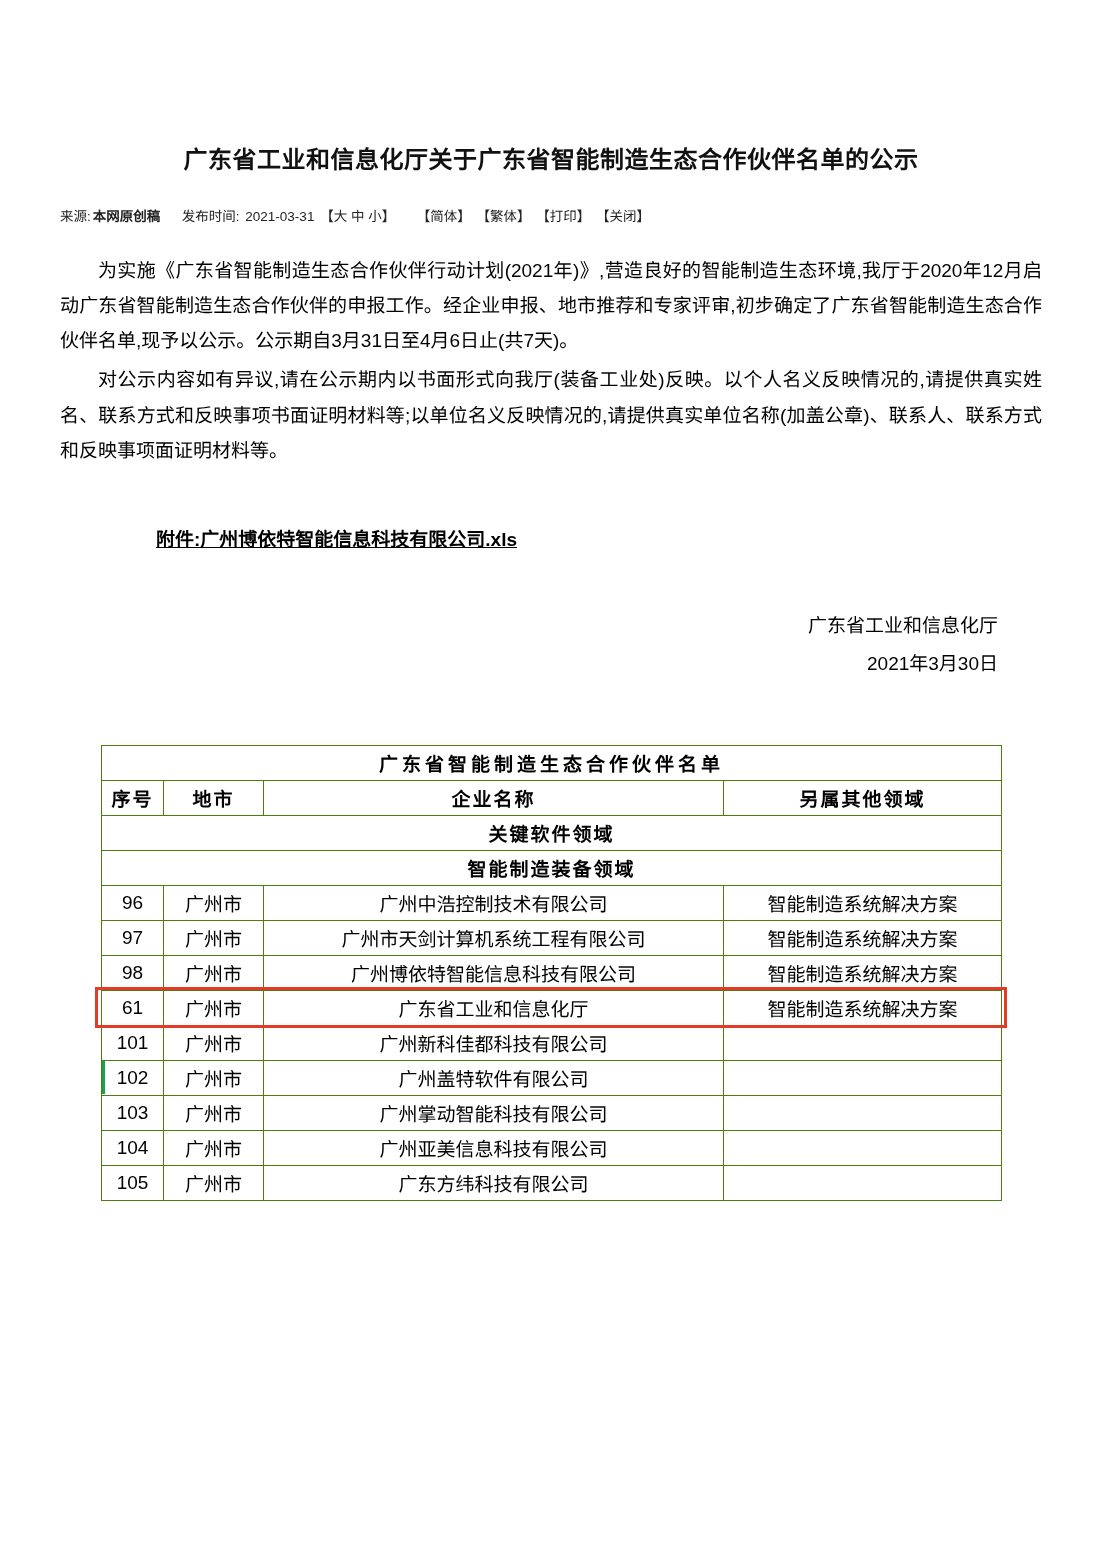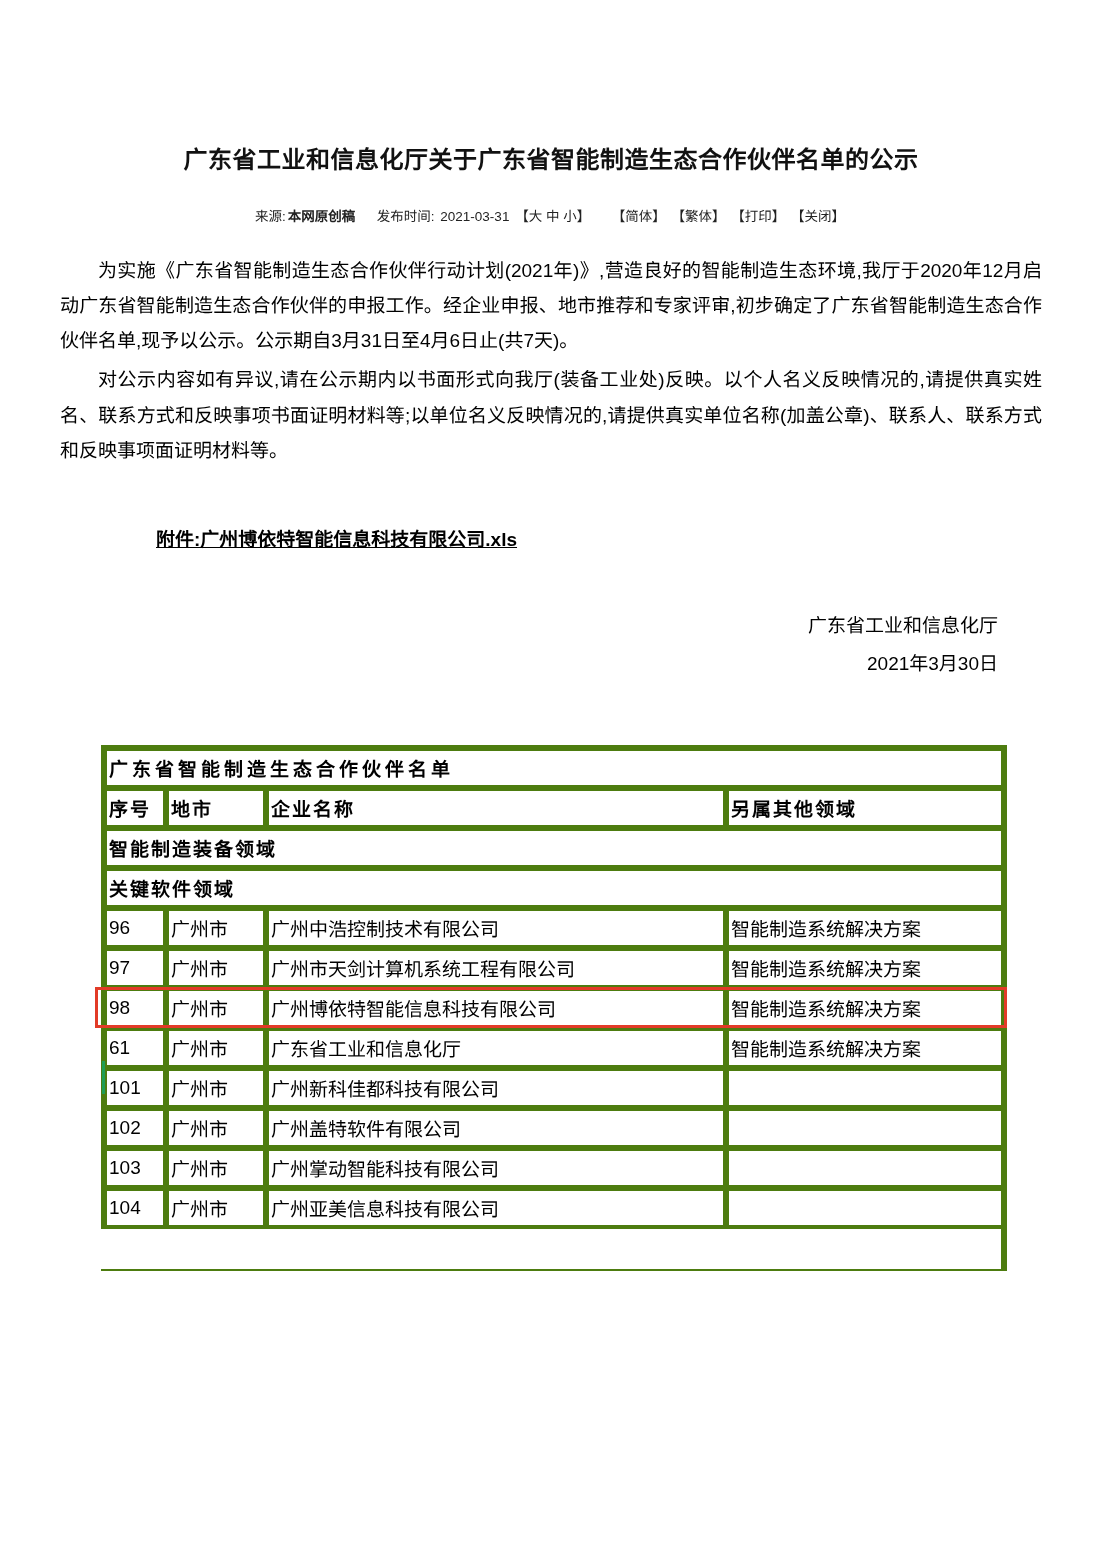--- a/index.html
+++ b/index.html
@@ -26,21 +26,20 @@
   .doc-title {
     text-align: center;
     font-family: Liberation Serif, serif;
     font-weight: bold;
     font-size: 24px;
     letter-spacing: 0.5px;
     margin-top: 140px;
     color: #111;
   }
   .meta-line {
-    text-align: center;
     font-family: "Liberation Sans", "DejaVu Sans", sans-serif;
     font-size: 13.5px;
     color: #222;
     margin-top: 30px;
     white-space: nowrap;
   }
   .meta-line span { margin-right: 2px; }
   .meta-source { font-weight: bold; }
   .meta-bracket { letter-spacing: 0px; }
   .meta-gap { display: inline-block; width: 10px; }
@@ -81,22 +80,22 @@
     width: 900px;
     position: relative;
   }
   table.partners {
     border-collapse: collapse;
     width: 100%;
     font-family: "Liberation Sans", "DejaVu Sans", sans-serif;
     table-layout: fixed;
   }
   table.partners td {
-    border: 6px solid #4d7c0f;
-    text-align: left;
+    border: 1px solid #4d7c0f;
+    text-align: center;
     vertical-align: middle;
     padding: 2px 2px;
     font-size: 19px;
     height: 30px;
     white-space: nowrap;
     overflow: hidden;
   }
   .tbl-title td {
     font-size: 26px;
     font-weight: bold;
@@ -187,24 +186,24 @@
         <tr class="tbl-title">
           <td colspan="4">广东省智能制造生态合作伙伴名单</td>
         </tr>
         <tr class="tbl-head">
           <td>序号</td>
           <td>地市</td>
           <td>企业名称</td>
           <td>另属其他领域</td>
         </tr>
         <tr class="tbl-section">
+          <td colspan="4">关键软件领域</td>
+        </tr>
+        <tr class="tbl-section">
           <td colspan="4">智能制造装备领域</td>
-        </tr>
-        <tr class="tbl-section">
-          <td colspan="4">关键软件领域</td>
         </tr>
 
         <tr class="row-data">
           <td>96</td>
           <td>广州市</td>
           <td>广州中浩控制技术有限公司</td>
           <td>智能制造系统解决方案</td>
         </tr>
         <tr class="row-data">
           <td>97</td>

